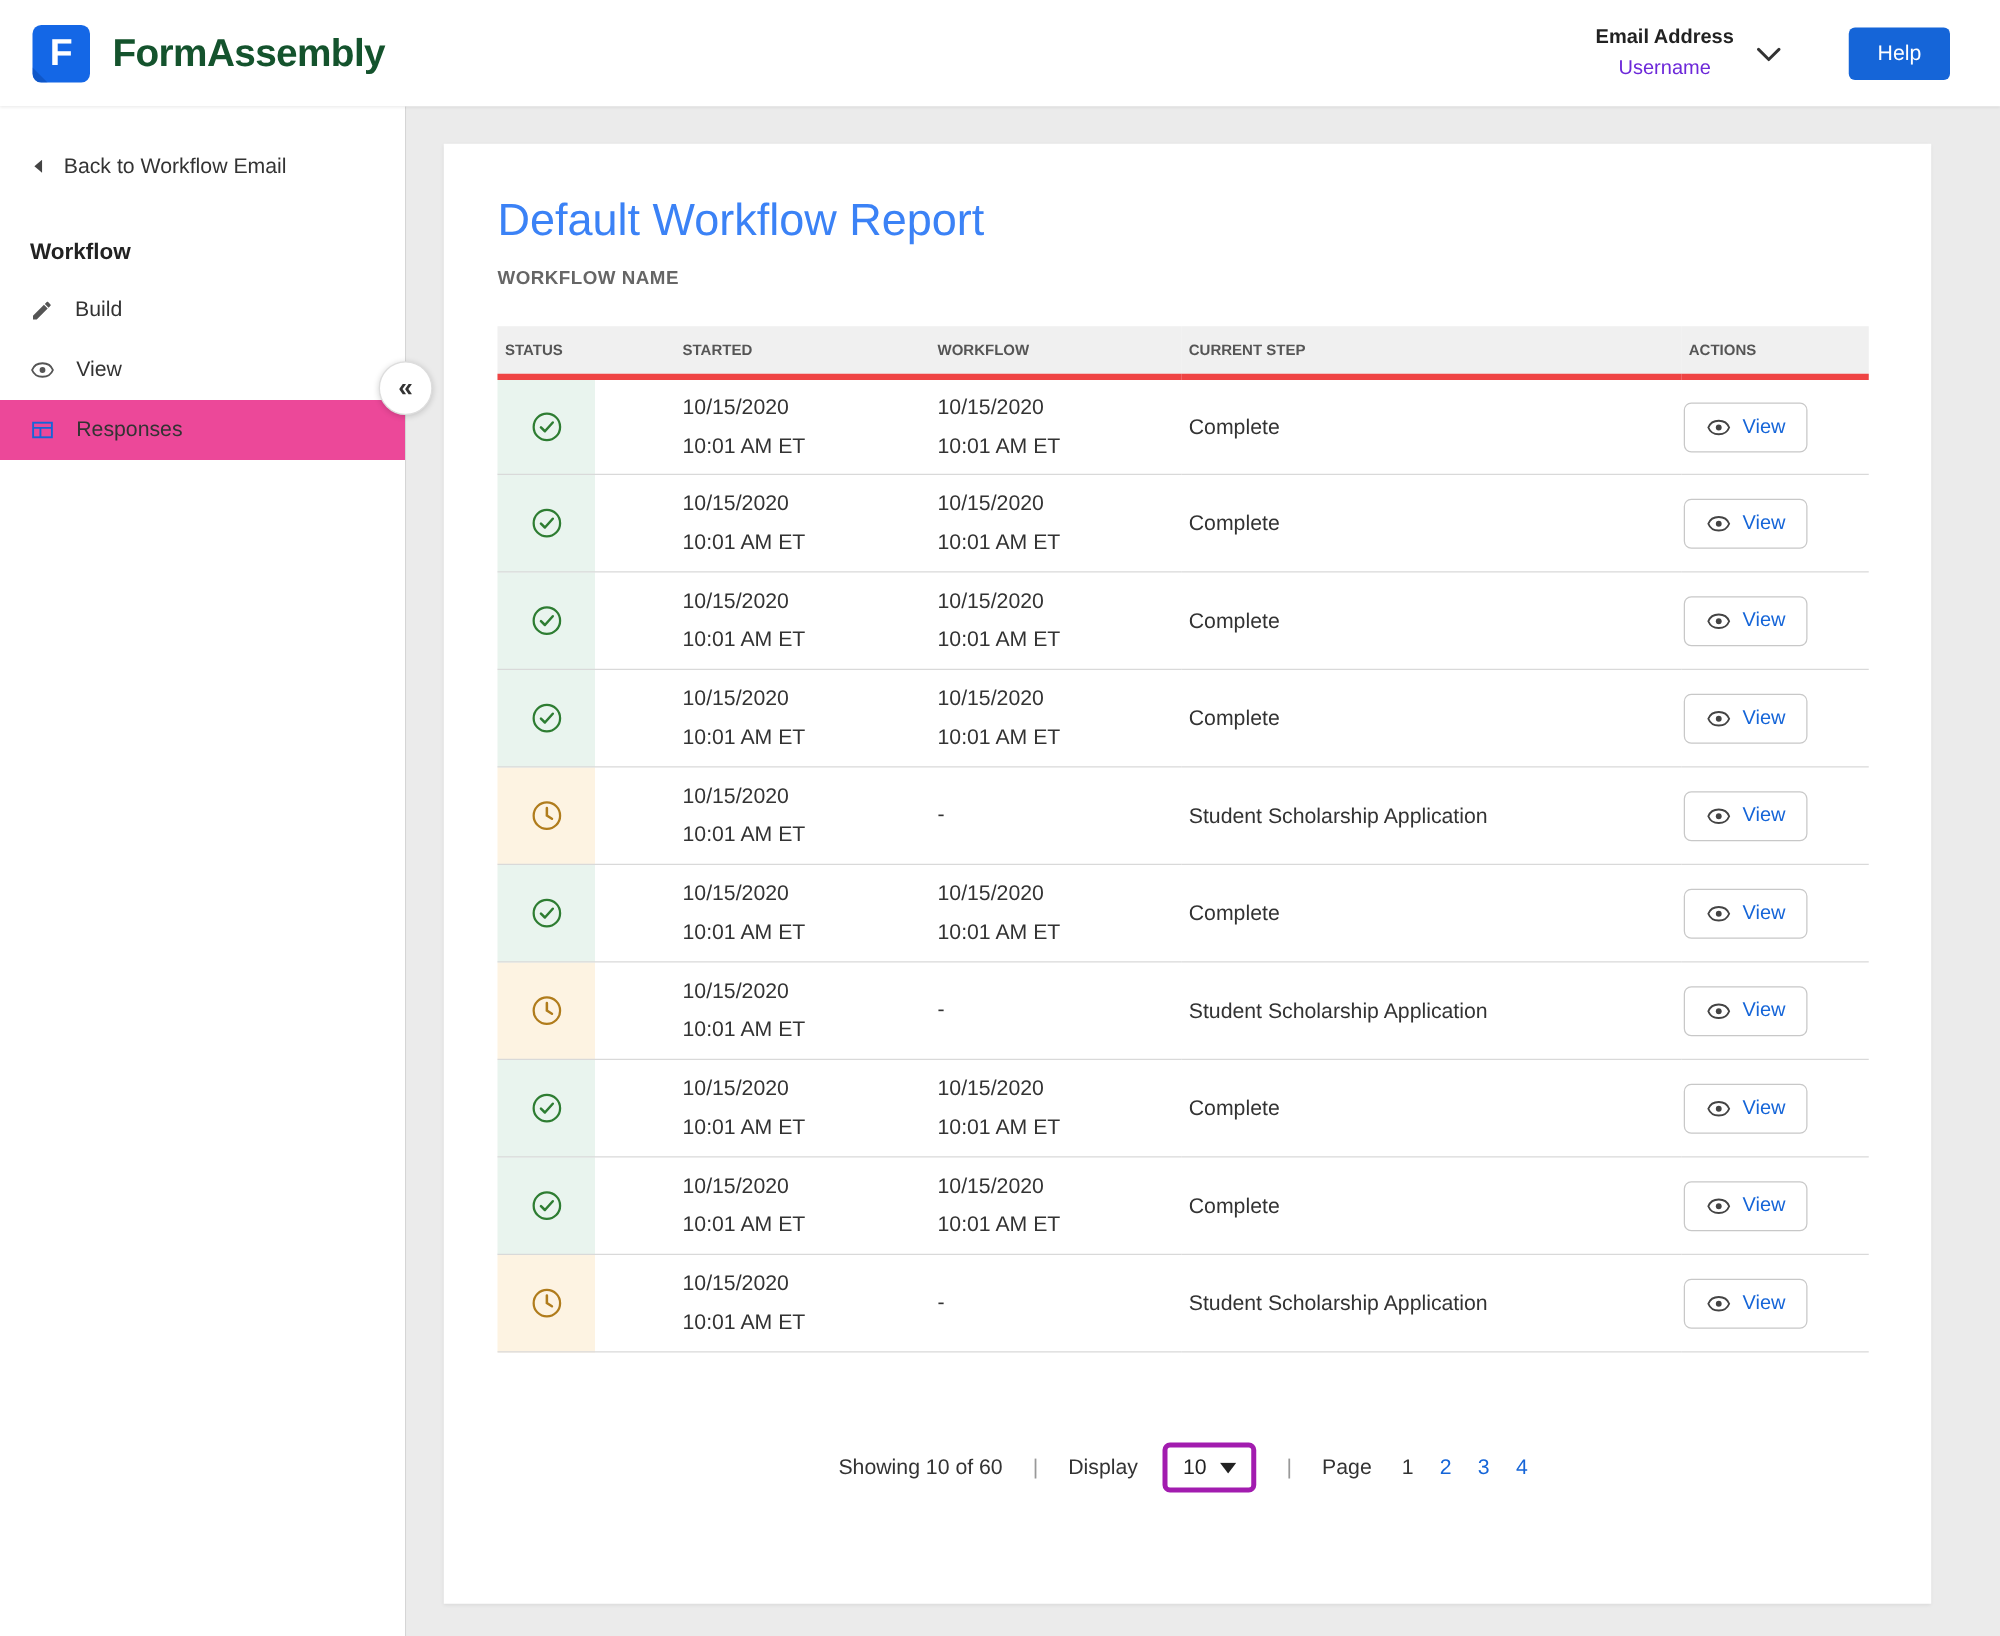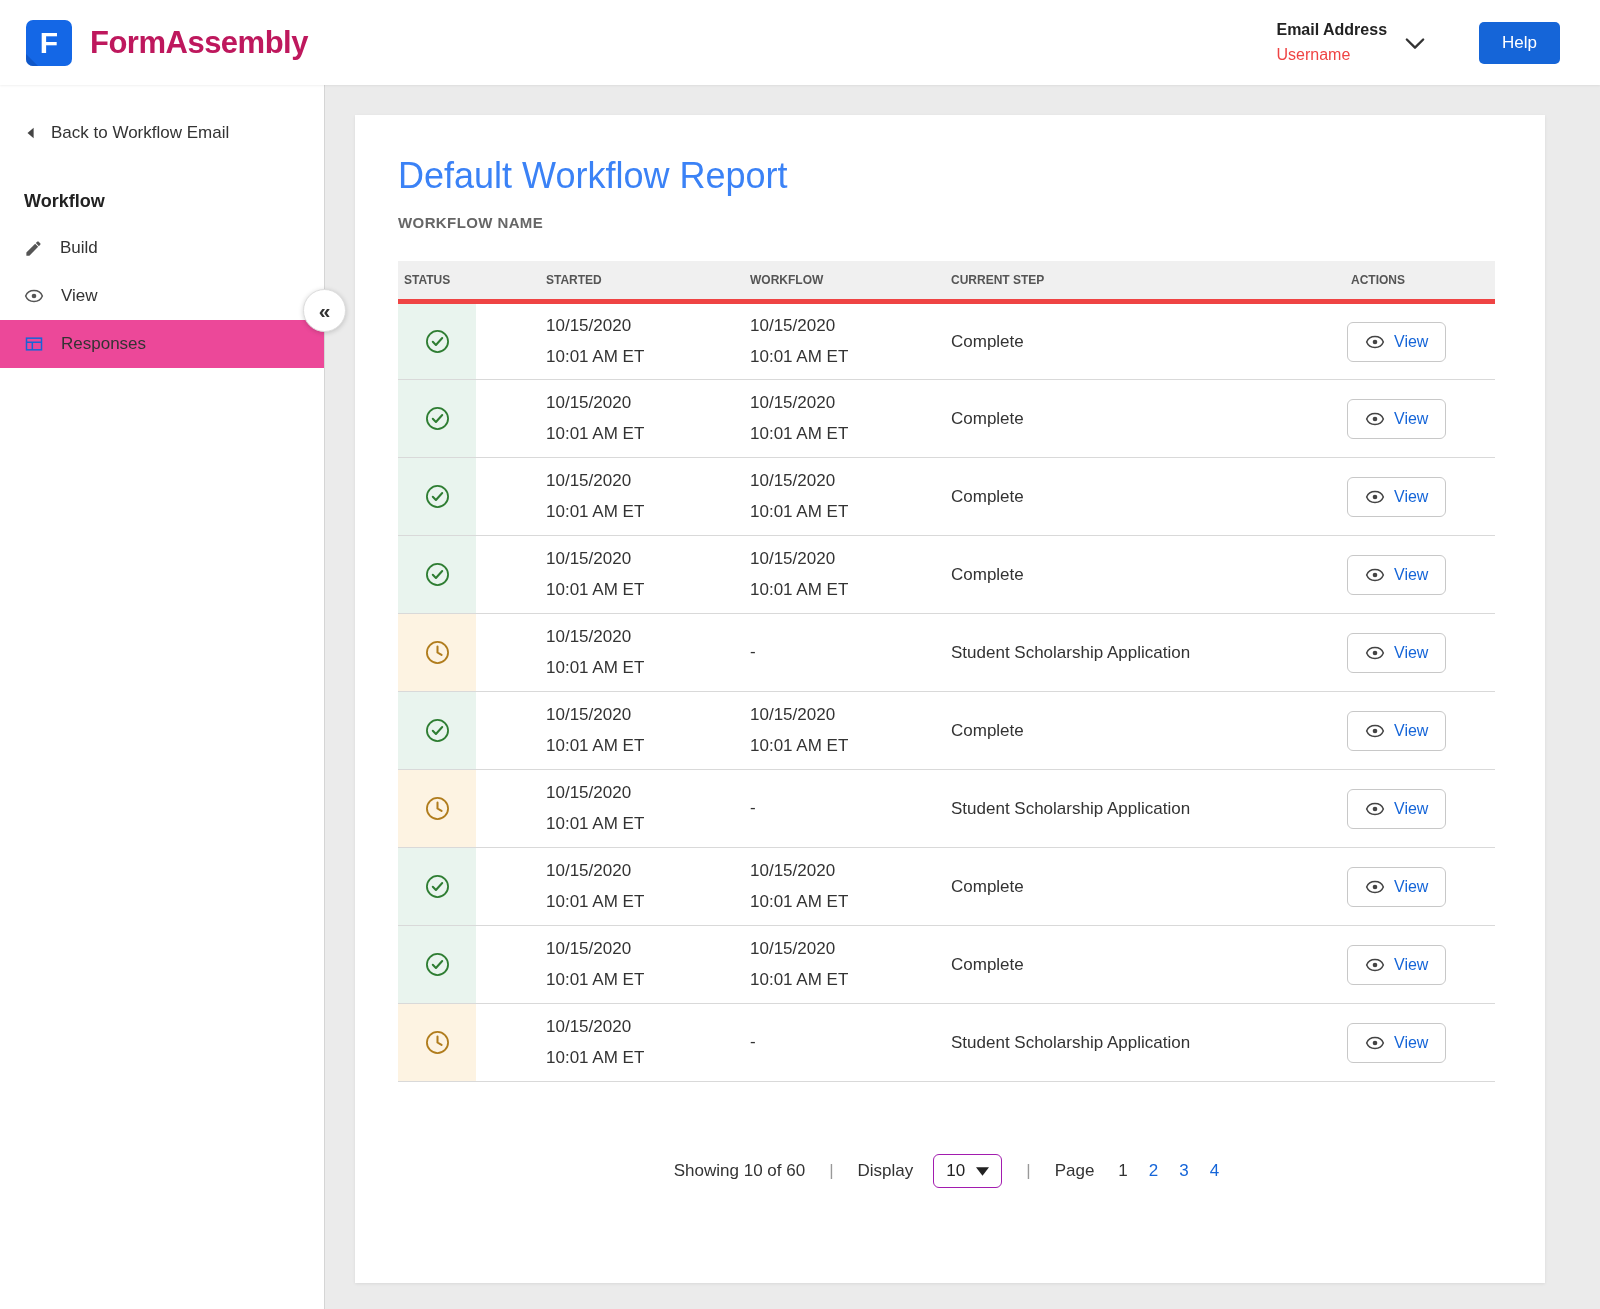--- a/index.html
+++ b/index.html
@@ -21,27 +21,27 @@
   .logo {
     width:46px; height:46px; background:#1467e6; border-radius:7px;
     display:flex; align-items:center; justify-content:center; position:relative; overflow:hidden;
   }
   .logo span { color:#fff; font-size:30px; font-weight:800; line-height:1; }
   .logo .fold {
     position:absolute; left:0; bottom:0; width:0; height:0;
     border-left:12px solid #0d4fb8; border-top:12px solid transparent;
     opacity:.65;
   }
-  .brand-text { font-size:31px; font-weight:700; color:#be185d; letter-spacing:-.5px; }
+  .brand-text { font-size:31px; font-weight:700; color:#14532d; letter-spacing:-.5px; }
 
   .header-right { display:flex; align-items:center; gap:50px; }
   .account { display:flex; align-items:center; gap:14px; cursor:pointer; }
   .account-lines { text-align:left; }
   .account-email { font-size:16px; font-weight:700; color:#222; line-height:1.55; }
-  .account-username { font-size:16px; color:#ef4444; line-height:1.55; }
+  .account-username { font-size:16px; color:#6d28d9; line-height:1.55;text-align:center; }
   .chevron { color:#333; display:flex; }
   .help-btn {
     background:#1565d8; color:#fff; border:none; border-radius:5px;
     font-family:inherit; font-size:17px; padding:11px 23px; cursor:pointer;
   }
 
   
   .page-body { display:flex; height:1224px; }
   .sidebar {
     width:325px; background:#fff; border-right:1px solid #d5d5d5;
@@ -105,21 +105,21 @@
   .view-btn .icon { color:#444; display:flex; }
 
   
   .pagination {
     margin-top:72px; display:flex; align-items:center; justify-content:center;
     gap:20px; font-size:17px; color:#333;
   }
   .pg-sep { color:#999; padding:0 4px; }
   .display-select {
     display:inline-flex; align-items:center; gap:11px;
-    border:1px solid #a21caf; border-radius:6px; padding:6px 12px;
+    border:4px solid #a21caf; border-radius:6px; padding:6px 12px;
     cursor:pointer; background:#fff; font-size:17px; color:#222;
   }
   .display-select .icon { display:flex; color:#222; }
   .pages { display:inline-flex; gap:21px; margin-left:4px; }
   .page-num { color:#1565d8; cursor:pointer; }
   .page-num.current { color:#333; cursor:default; }
 </style>
 </head>
 <body>
 

